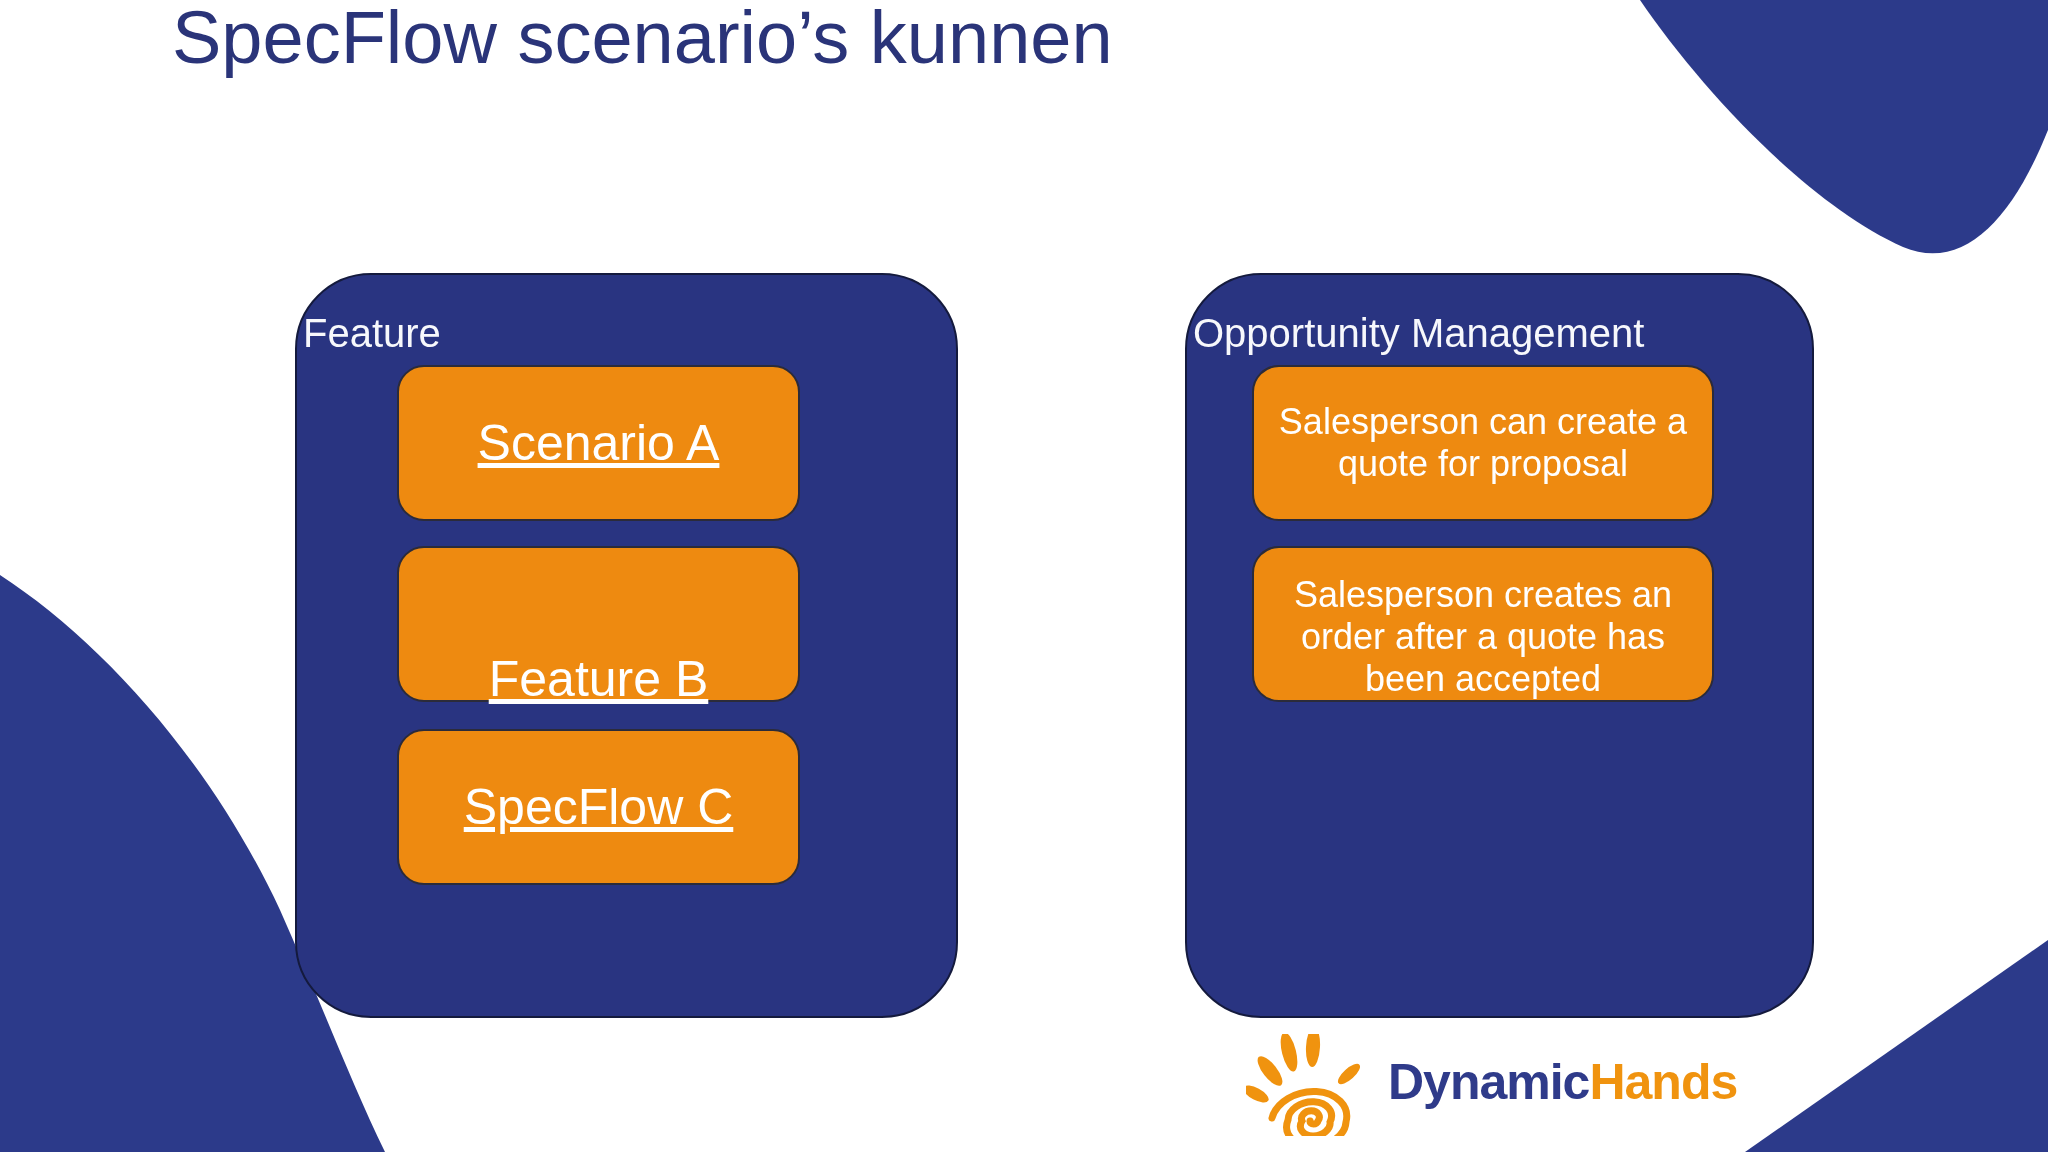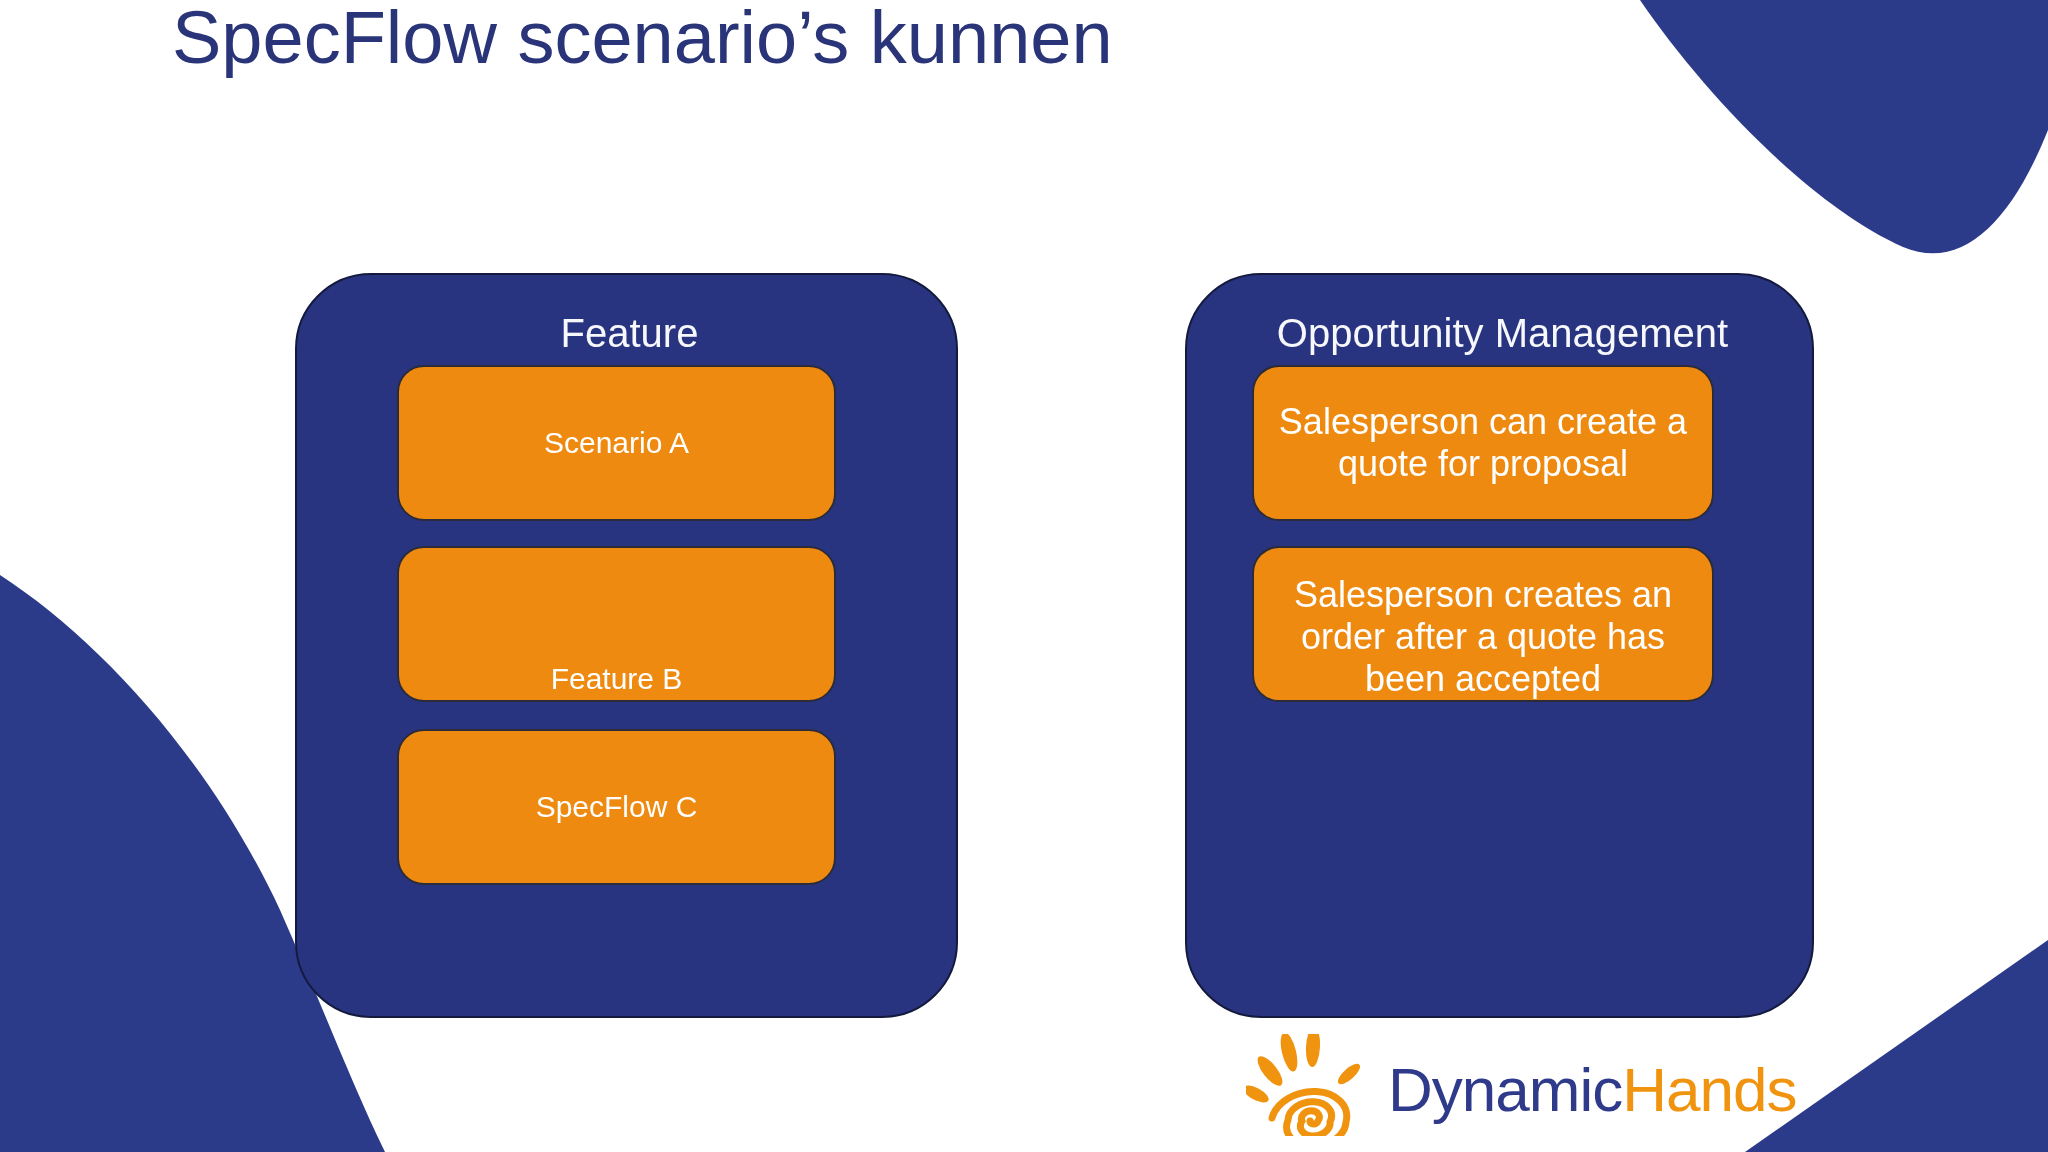--- a/index.html
+++ b/index.html
@@ -18,42 +18,42 @@
 
   .panel{
     position:absolute;top:273px;height:745px;z-index:1;
     background:#293481;border:2px solid #141a3d;border-radius:76px;
     box-sizing:border-box;
   }
   .panel-left{left:295px;width:663px;}
   .panel-right{left:1149px;width:629px;margin-left:36px;}
 
   .panel-heading{
-    position:absolute;top:34px;left:6px;right:0;text-align:center;
+    position:absolute;top:34px;left:6px;right:0;
     color:#f7f8fc;font-size:40px;line-height:48px;font-weight:400;
   }
 
   .card{
     position:absolute;height:156px;box-sizing:border-box;
     background:#ee8a10;border:2px solid #2b2b3a;border-radius:27px;
     display:flex;align-items:center;justify-content:center;
     text-align:center;color:#ffffff;font-size:37px;line-height:42px;
     padding:0 16px;overflow:visible;
   }
-  .panel-left  .card{left:100px;width:439px;font-size:30px;}
+  .panel-left  .card{left:100px;width:403px;font-size:50px;text-decoration:underline;}
   .panel-right .card{left:65px;width:462px;font-size:36px;}
   .card-0{top:90px;}
   .card-1{top:271px;align-items:flex-end;}
   .card-2{top:454px;}
 
   .brand{position:absolute;left:1246px;top:1034px;z-index:2;display:flex;align-items:flex-start;}
   .brand-icon{width:120px;height:102px;display:block;}
   .brand-text{
-    margin-left:22px;margin-top:24px;
-    font-size:62px;line-height:64px;font-weight:400;letter-spacing:-1px;
+    margin-left:22px;margin-top:16px;
+    font-size:50px;line-height:64px;font-weight:700;letter-spacing:-1px;
     white-space:nowrap;
   }
   .brand-first{color:#2f3b8a;}
   .brand-second{color:#f0930f;}
 </style>
 </head>
 <body>
 
 <svg class="bg-shapes" viewBox="0 0 2048 1152" aria-hidden="true">
   <path d="M1640,0 C1705,95 1810,205 1903,247 C1963,272 2012,220 2048,130 L2048,0 Z" fill="#2c3a8a"></path>

